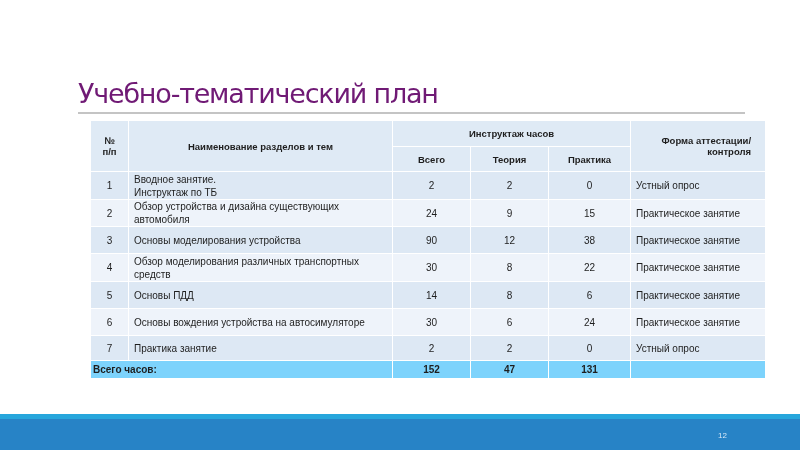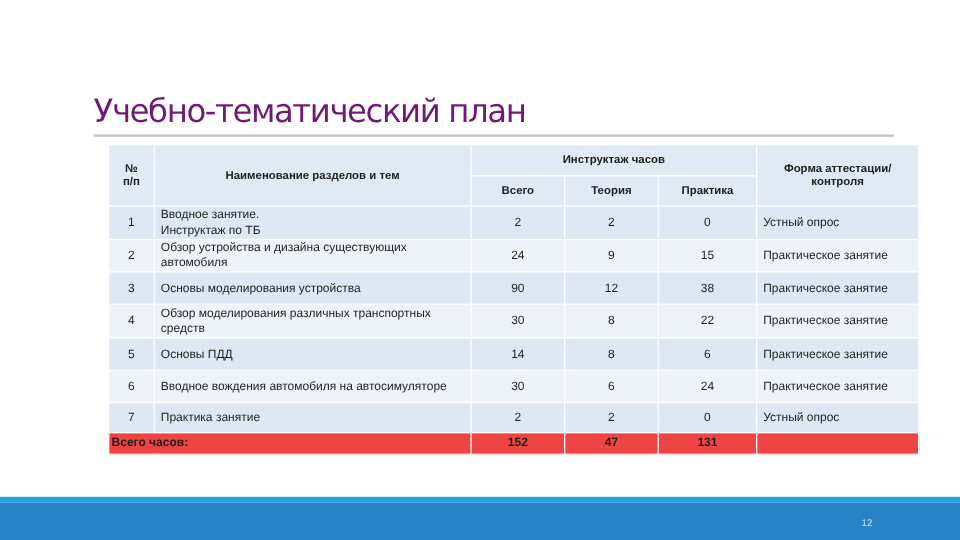--- a/index.html
+++ b/index.html
@@ -26,21 +26,21 @@
     border: 1.5px solid #ffffff;
     padding: 0 5px;
     vertical-align: middle;
   }
   table.plan th { background: #dfeaf5; font-weight: bold; text-align: center; font-size: 9.5px; }
   table.plan td { font-weight: normal; }
   tr.odd td { background: #dde8f4; }
   tr.even td { background: #eef3fa; }
   td.c { text-align: center; }
   td.l { text-align: left; line-height: 13px; }
-  tr.total td { background: #ef4444; font-weight: bold; }
+  tr.total td { background: #7dd3fc; font-weight: bold; }
 
   .footer-band {
     position: absolute; left: 0; top: 414px; width: 800px; height: 5px; background: #27a6dc;
   }
   .footer {
     position: absolute; left: 0; top: 419px; width: 800px; height: 31px; background: #2783c6;
   }
   .page-number {
     position: absolute; left: 718px; top: 431px; font-size: 8px; color: #d6e8f7;
     font-family: "Liberation Sans Narrow", "Liberation Sans", sans-serif;
@@ -59,21 +59,21 @@
     <col style="width:78px">
     <col style="width:78px">
     <col style="width:82px">
     <col style="width:135px">
   </colgroup>
   <thead>
     <tr style="height:26px">
       <th rowspan="2" style="padding:0 10px;">№ п/п</th>
       <th rowspan="2">Наименование разделов и тем</th>
       <th colspan="3">Инструктаж часов</th>
-      <th rowspan="2" style="padding:0 14px;">Форма аттестации/ контроля</th>
+      <th rowspan="2" style="padding:0 14px;text-align:right;">Форма аттестации/ контроля</th>
     </tr>
     <tr style="height:25px">
       <th>Всего</th>
       <th>Теория</th>
       <th>Практика</th>
     </tr>
   </thead>
   <tbody>
     <tr class="odd" style="height:28px">
       <td class="c">1</td>
@@ -111,21 +111,21 @@
     <tr class="odd" style="height:27px">
       <td class="c">5</td>
       <td class="l">Основы ПДД</td>
       <td class="c">14</td>
       <td class="c">8</td>
       <td class="c">6</td>
       <td class="l">Практическое занятие</td>
     </tr>
     <tr class="even" style="height:27px">
       <td class="c">6</td>
-      <td class="l">Вводное вождения автомобиля на автосимуляторе</td>
+      <td class="l">Основы вождения устройства на автосимуляторе</td>
       <td class="c">30</td>
       <td class="c">6</td>
       <td class="c">24</td>
       <td class="l">Практическое занятие</td>
     </tr>
     <tr class="odd" style="height:25px">
       <td class="c">7</td>
       <td class="l">Практика занятие</td>
       <td class="c">2</td>
       <td class="c">2</td>

